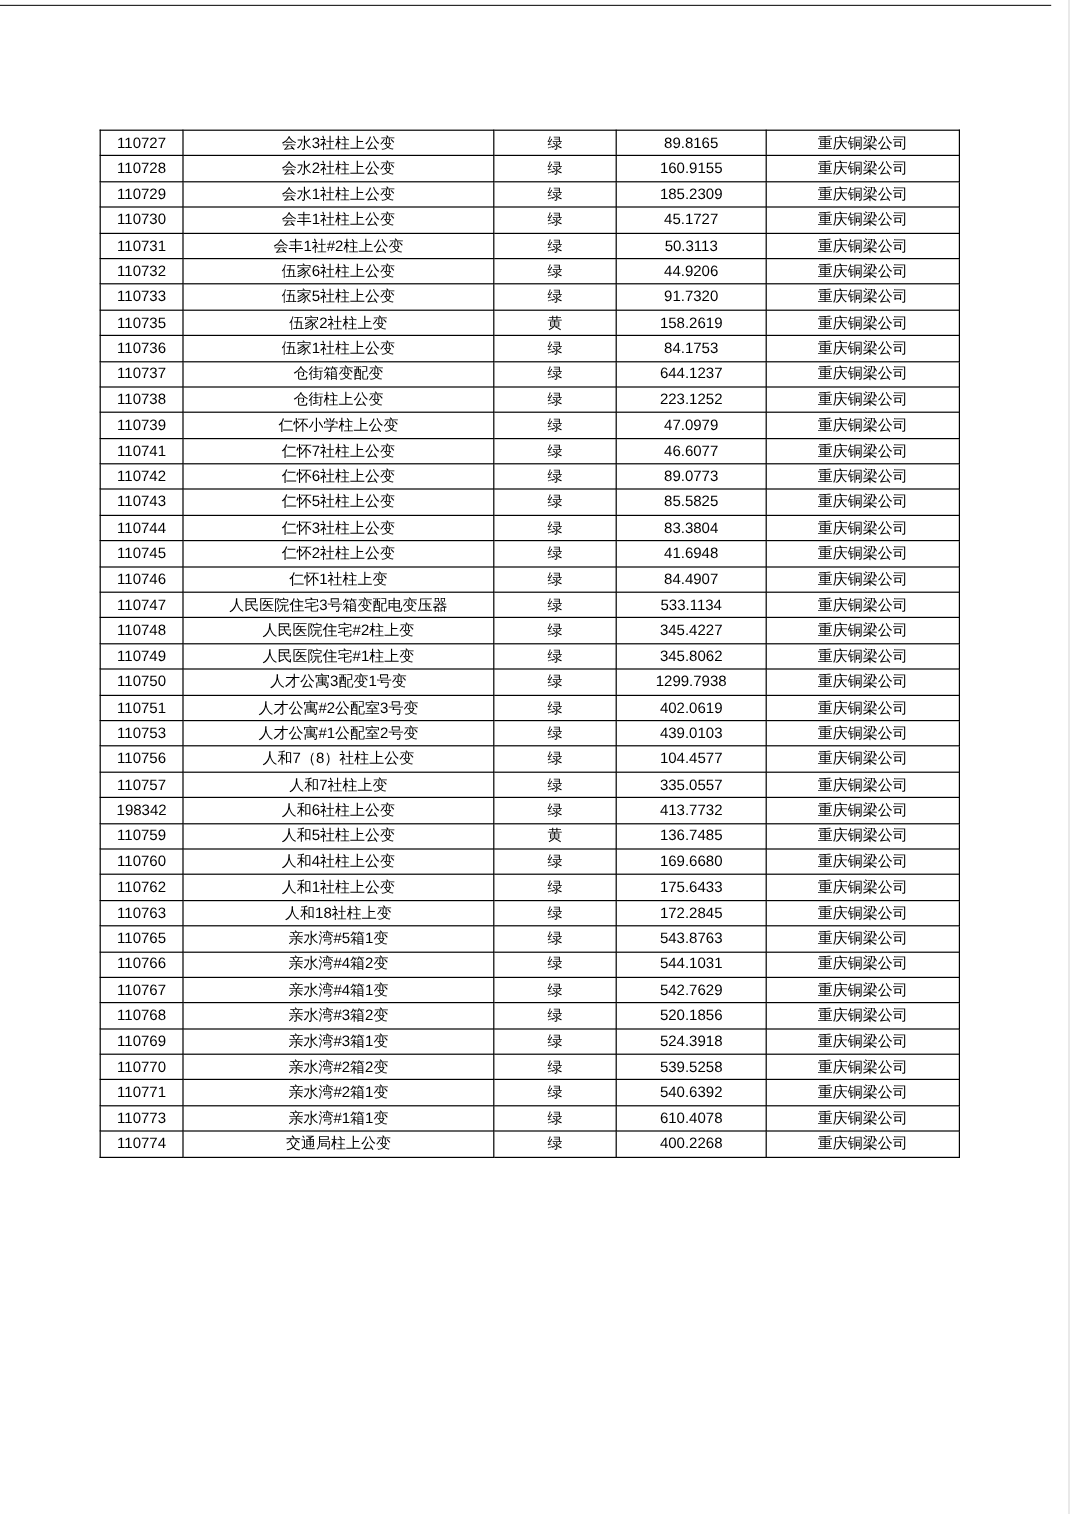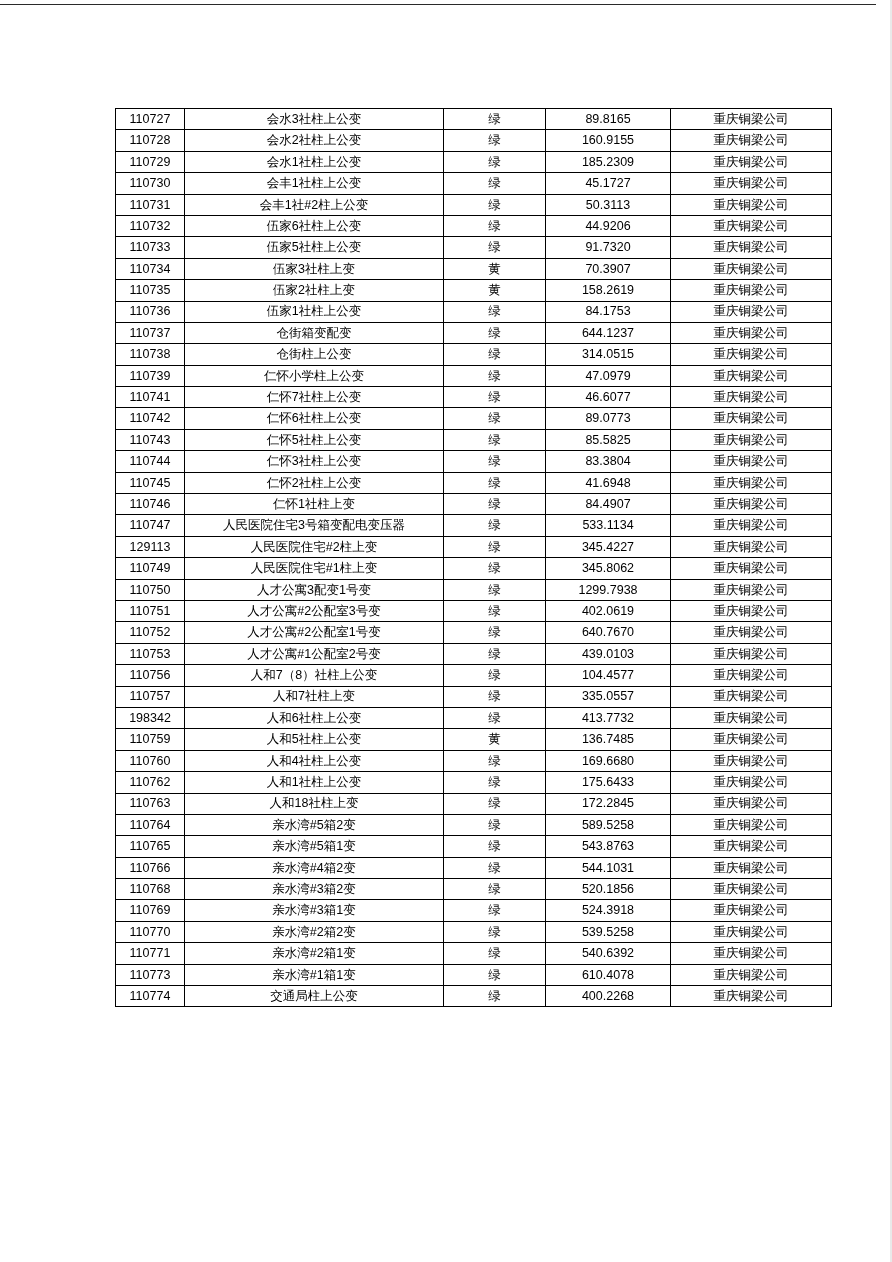--- a/index.html
+++ b/index.html
@@ -33,21 +33,20 @@
   }
   table.data-table {
     position: absolute;
     left: 83px;
     top: 108px;
     width: 716px;
     border-collapse: collapse;
     table-layout: fixed;
     font-size: 12.5px;
     color: #000000;
-    margin-left: 32px;
   }
   table.data-table td {
     border: 1px solid #000000;
     height: 20.4px;
     padding: 0 4px;
     text-align: center;
     vertical-align: middle;
     white-space: nowrap;
     overflow: hidden;
     line-height: 1;
@@ -111,27 +110,20 @@
           <td>重庆铜梁公司</td>
         </tr>
         <tr>
           <td>110733</td>
           <td>伍家5社柱上公变</td>
           <td>绿</td>
           <td>91.7320</td>
           <td>重庆铜梁公司</td>
         </tr>
         <tr>
-          <td>110734</td>
-          <td>伍家3社柱上变</td>
-          <td>黄</td>
-          <td>70.3907</td>
-          <td>重庆铜梁公司</td>
-        </tr>
-        <tr>
           <td>110735</td>
           <td>伍家2社柱上变</td>
           <td>黄</td>
           <td>158.2619</td>
           <td>重庆铜梁公司</td>
         </tr>
         <tr>
           <td>110736</td>
           <td>伍家1社柱上公变</td>
           <td>绿</td>
@@ -142,21 +134,21 @@
           <td>110737</td>
           <td>仓街箱变配变</td>
           <td>绿</td>
           <td>644.1237</td>
           <td>重庆铜梁公司</td>
         </tr>
         <tr>
           <td>110738</td>
           <td>仓街柱上公变</td>
           <td>绿</td>
-          <td>314.0515</td>
+          <td>223.1252</td>
           <td>重庆铜梁公司</td>
         </tr>
         <tr>
           <td>110739</td>
           <td>仁怀小学柱上公变</td>
           <td>绿</td>
           <td>47.0979</td>
           <td>重庆铜梁公司</td>
         </tr>
         <tr>
@@ -202,21 +194,21 @@
           <td>重庆铜梁公司</td>
         </tr>
         <tr>
           <td>110747</td>
           <td>人民医院住宅3号箱变配电变压器</td>
           <td>绿</td>
           <td>533.1134</td>
           <td>重庆铜梁公司</td>
         </tr>
         <tr>
-          <td>129113</td>
+          <td>110748</td>
           <td>人民医院住宅#2柱上变</td>
           <td>绿</td>
           <td>345.4227</td>
           <td>重庆铜梁公司</td>
         </tr>
         <tr>
           <td>110749</td>
           <td>人民医院住宅#1柱上变</td>
           <td>绿</td>
           <td>345.8062</td>
@@ -227,27 +219,20 @@
           <td>人才公寓3配变1号变</td>
           <td>绿</td>
           <td>1299.7938</td>
           <td>重庆铜梁公司</td>
         </tr>
         <tr>
           <td>110751</td>
           <td>人才公寓#2公配室3号变</td>
           <td>绿</td>
           <td>402.0619</td>
-          <td>重庆铜梁公司</td>
-        </tr>
-        <tr>
-          <td>110752</td>
-          <td>人才公寓#2公配室1号变</td>
-          <td>绿</td>
-          <td>640.7670</td>
           <td>重庆铜梁公司</td>
         </tr>
         <tr>
           <td>110753</td>
           <td>人才公寓#1公配室2号变</td>
           <td>绿</td>
           <td>439.0103</td>
           <td>重庆铜梁公司</td>
         </tr>
         <tr>
@@ -293,38 +278,38 @@
           <td>重庆铜梁公司</td>
         </tr>
         <tr>
           <td>110763</td>
           <td>人和18社柱上变</td>
           <td>绿</td>
           <td>172.2845</td>
           <td>重庆铜梁公司</td>
         </tr>
         <tr>
-          <td>110764</td>
-          <td>亲水湾#5箱2变</td>
-          <td>绿</td>
-          <td>589.5258</td>
-          <td>重庆铜梁公司</td>
-        </tr>
-        <tr>
           <td>110765</td>
           <td>亲水湾#5箱1变</td>
           <td>绿</td>
           <td>543.8763</td>
           <td>重庆铜梁公司</td>
         </tr>
         <tr>
           <td>110766</td>
           <td>亲水湾#4箱2变</td>
           <td>绿</td>
           <td>544.1031</td>
+          <td>重庆铜梁公司</td>
+        </tr>
+        <tr>
+          <td>110767</td>
+          <td>亲水湾#4箱1变</td>
+          <td>绿</td>
+          <td>542.7629</td>
           <td>重庆铜梁公司</td>
         </tr>
         <tr>
           <td>110768</td>
           <td>亲水湾#3箱2变</td>
           <td>绿</td>
           <td>520.1856</td>
           <td>重庆铜梁公司</td>
         </tr>
         <tr>

